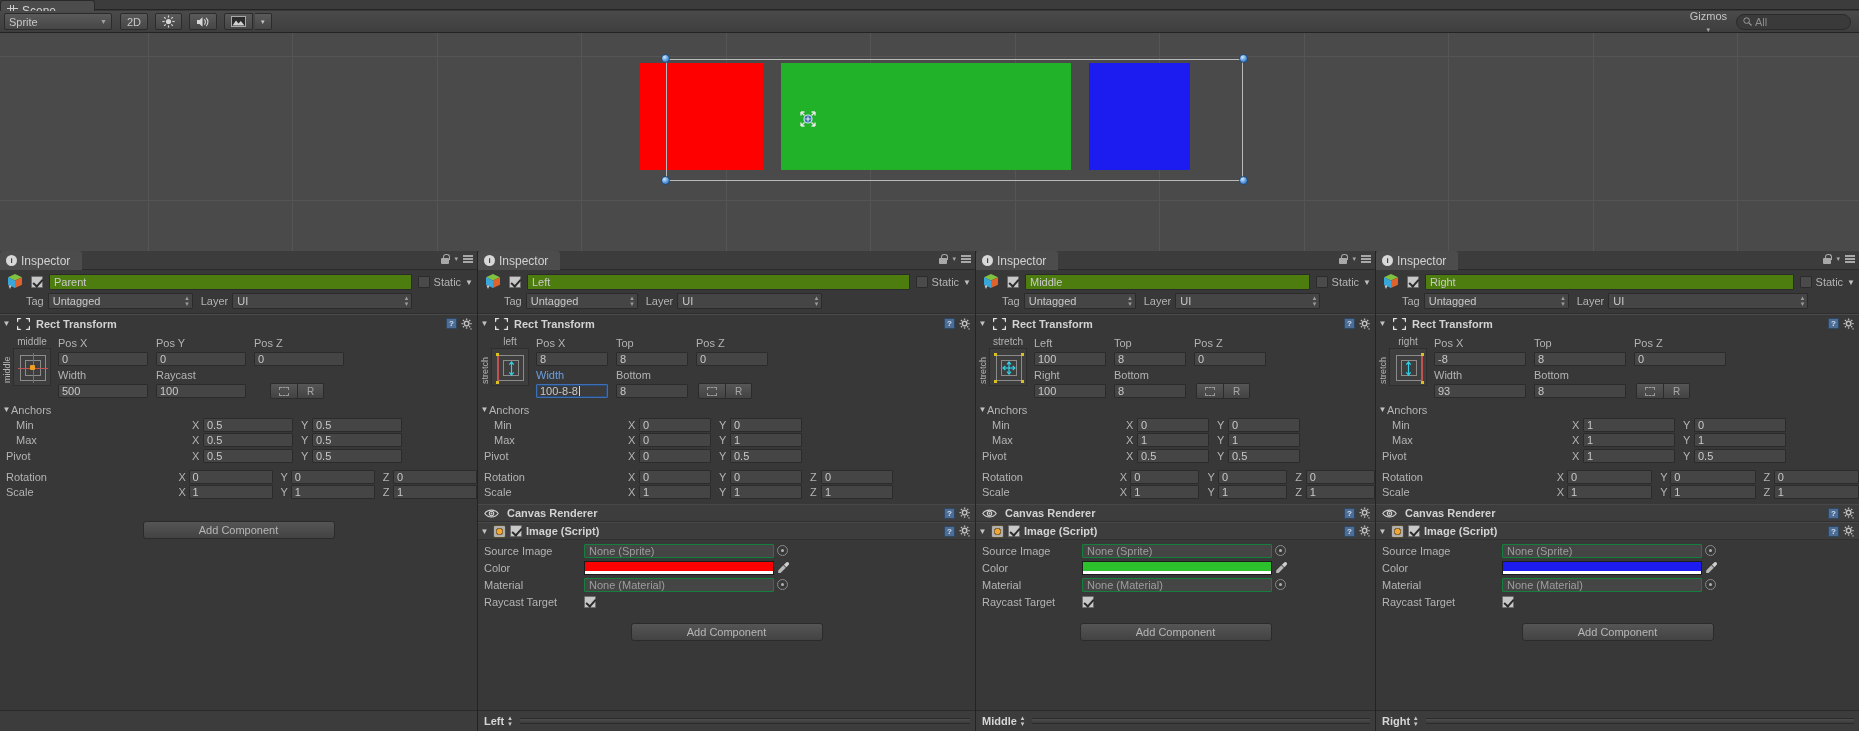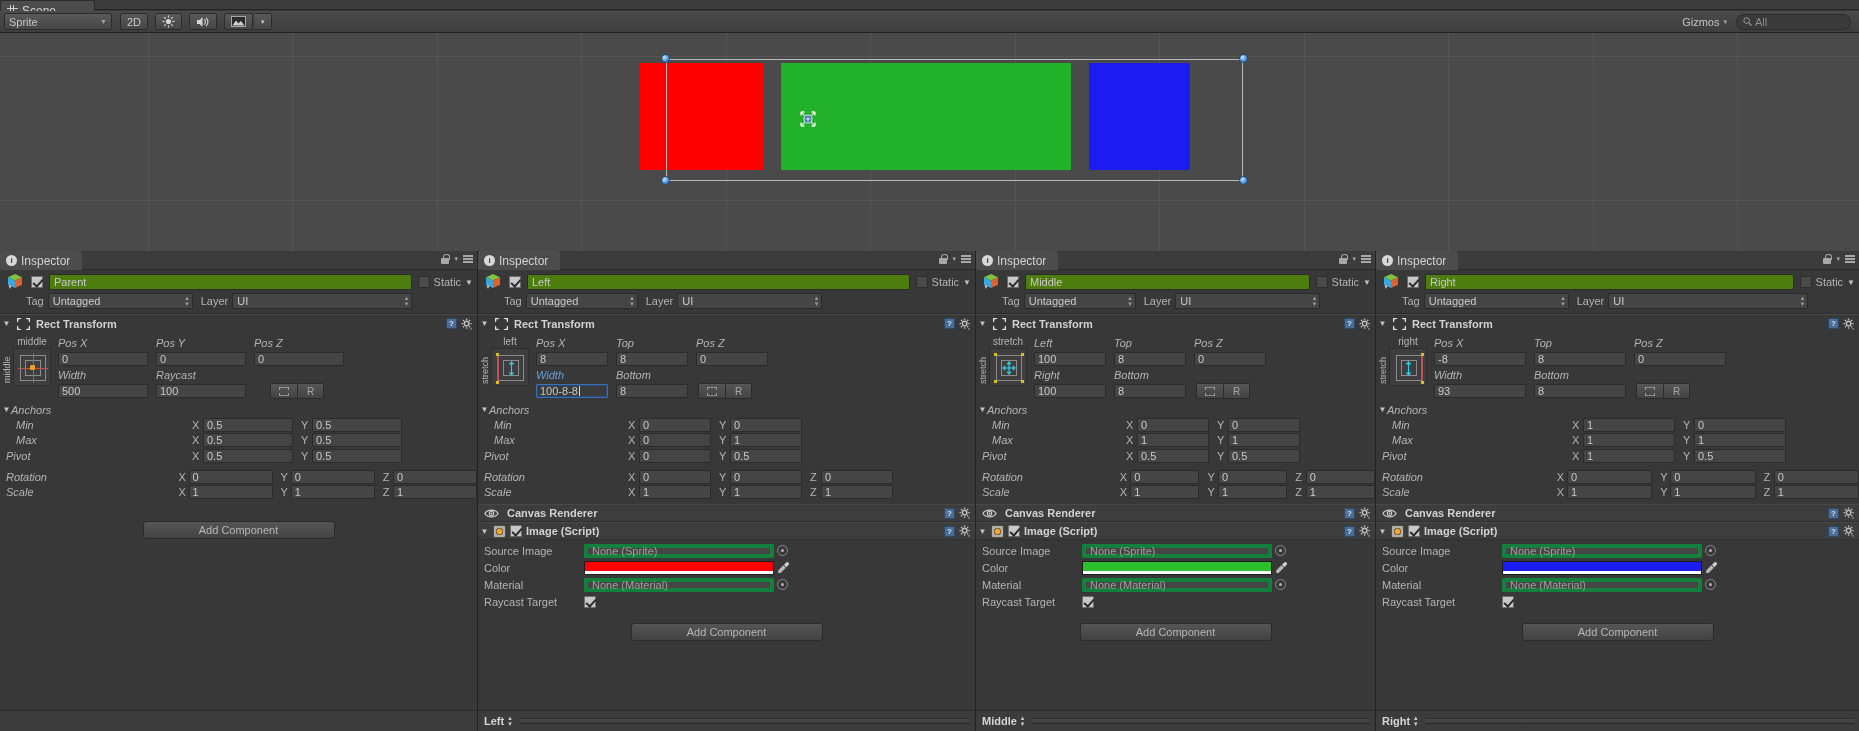--- a/index.html
+++ b/index.html
@@ -229,21 +229,21 @@
   }
   .ab-redline {
     position:absolute; width:2px; background:#c05252;
   }
   .ab-corner {
     position:absolute; width:3px; height:3px; background:#d8c020;
   }
 
   .fields { margin-left:58px; position:relative; }
   .f-row { display:flex; align-items:center; height:15px; }
-  .f-lbl { font-size:11px; color:#b4b4b4;font-style:italic; }
+  .f-lbl { font-size:11px; color:#b4b4b4; }
   .f-lbl.blue { color:#6a9fe0; }
   .fld {
     height:14px; background:#454545; border:1px solid #2b2b2b; border-radius:1px;
     display:flex; align-items:center; padding:0 3px; color:#c9c9c9; font-size:11px;
     overflow:hidden; white-space:nowrap;
   }
   .fld.focused {
     background:#3b3b3b; border:1px solid #3d6fb5;
     box-shadow:0 0 0 1px #2a4a7a inset;
   }
@@ -260,21 +260,21 @@
   .bp-btn.l { width:28px; border-radius:2px 0 0 2px; }
   .bp-btn.r { width:26px; border-radius:0 2px 2px 0; border-left:none; }
   .dashed-sq {
     width:10px; height:9px; border:1px dashed #9a9a9a;
   }
 
   
   .prop-row { display:flex; align-items:center; height:15px; padding-left:6px; }
   .prop-lbl { font-size:11px; color:#b4b4b4; }
   .obj-field {
-    height:14px; background:#454545; border:4px solid #15803d; border-radius:1px;
+    height:14px; background:#454545; border:1px solid #15803d; border-radius:1px;
     display:flex; align-items:center; padding:0 4px;
     color:#9d9d9d; font-size:11px;
   }
   .obj-dot {
     width:11px; height:11px; border-radius:50%; border:1px solid #8a8a8a;
     position:relative; margin-left:3px; flex:0 0 11px;
   }
   .obj-dot:after {
     content:""; position:absolute; left:3px; top:3px; width:3px; height:3px;
     border-radius:50%; background:#b0b0b0;
@@ -357,21 +357,21 @@
         <rect x="0.5" y="0.5" width="14" height="10" fill="#2b2b2b" stroke="#a8a8a8"></rect>
         <path d="M1.5 9.5 L5 4.5 L7.5 7.5 L9.8 5 L13.5 9.5 Z" fill="#d0d0d0"></path>
       </svg>
     </div>
     <div class="tb-btn grp-r" style="min-width:14px">
       <span style="font-size:7px">▾</span>
     </div>
 
     <div class="tb-spacer"></div>
     <div class="tb-right">
-      <div style="display:flex;align-items:center;gap:4px;padding:0 6px;">
+      <div style="display:flex;align-items:center;gap:4px;padding:0 6px;flex-direction:column;">
         <span style="font-size:11px;color:#c4c4c4">Gizmos</span>
         <span style="font-size:7px;color:#a8a8a8">▾</span>
       </div>
       <div class="tb-search">
         <svg width="9" height="9" viewBox="0 0 9 9">
           <circle cx="3.6" cy="3.6" r="2.8" stroke="#9a9a9a" stroke-width="1" fill="none"></circle>
           <line x1="5.7" y1="5.7" x2="8.5" y2="8.5" stroke="#9a9a9a" stroke-width="1.2"></line>
         </svg>
         <span>All</span>
       </div>

